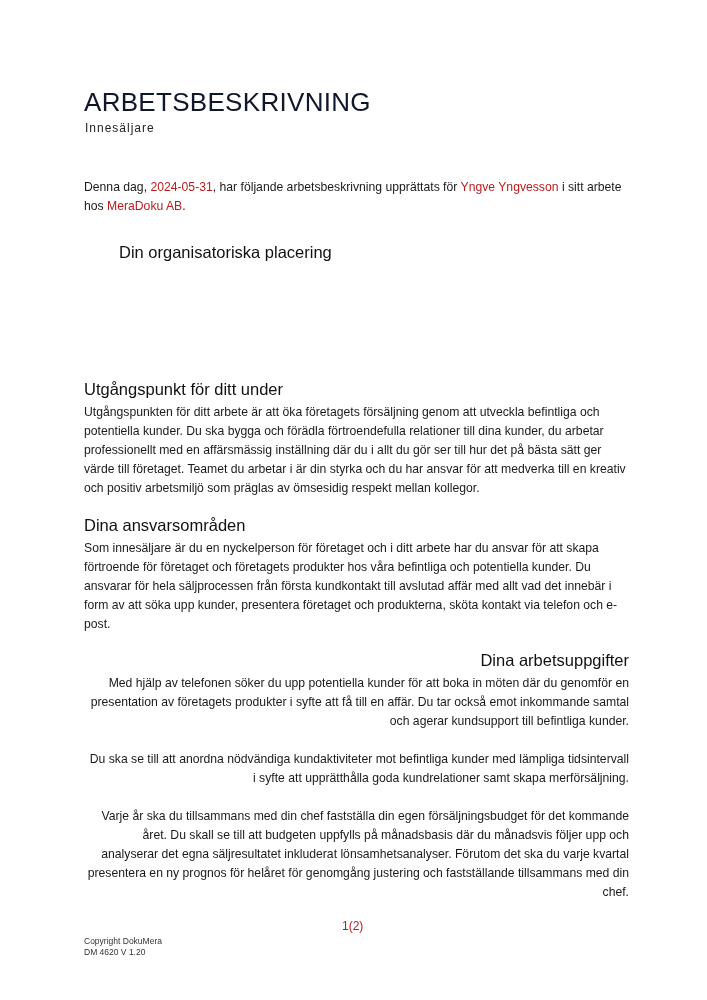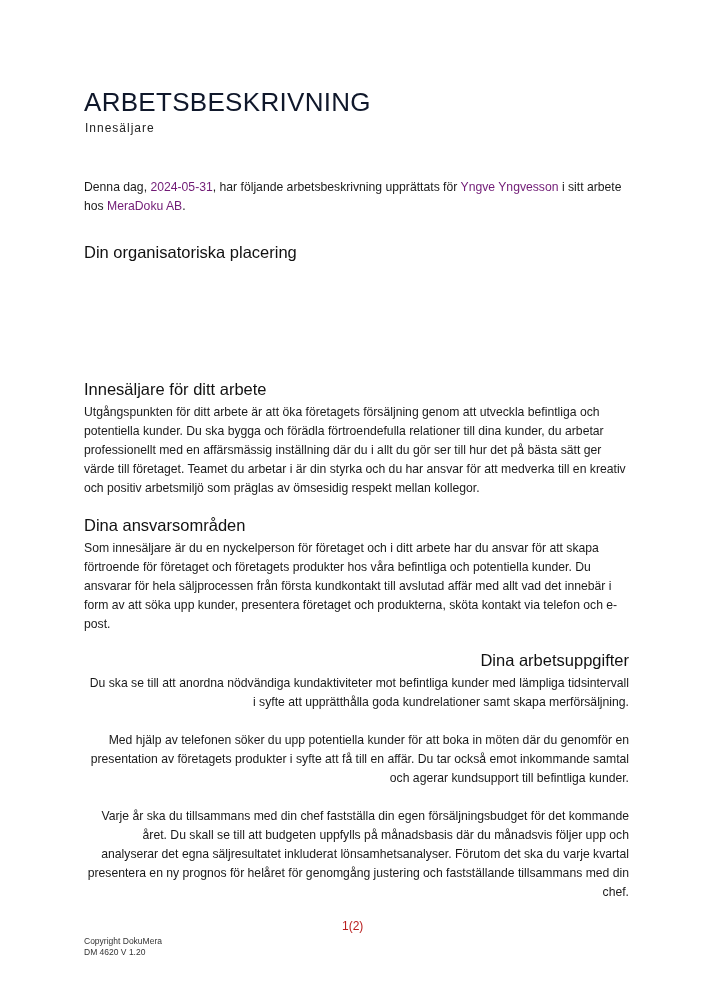--- a/index.html
+++ b/index.html
@@ -4,59 +4,59 @@
 <style>
   html, body { margin: 0; padding: 0; background: #ffffff; }
   body { width: 707px; height: 1000px; position: relative; overflow: hidden;
          font-family: "Liberation Sans", "DejaVu Sans", sans-serif; color: #1a1a1a; }
   .page { position: absolute; left: 0; top: 0; width: 707px; height: 1000px; }
   .title { position: absolute; left: 84px; top: 86px; font-size: 26px; letter-spacing: 0.3px; color: #0f172a; font-weight: normal; margin: 0; line-height: 32px; }
   .subtitle { position: absolute; left: 85px; top: 121px; font-size: 12px; letter-spacing: 1px; color: #222; line-height: 14px; }
   .block { position: absolute; left: 84px; width: 545px; }
   .para { font-size: 12.2px; line-height: 19px; margin: 0; color: #1a1a1a; }
   .h2 { font-size: 16.5px; line-height: 20px; margin: 0 0 4px 0; font-weight: normal; color: #111; }
-  .red { color: #701a75; }
+  .red { color: #b91c1c; }
   .pagenum { position: absolute; left: 342px; top: 919px; font-size: 12px; color: #b91c1c; }
   .footer { position: absolute; left: 84px; top: 936px; font-size: 8.5px; line-height: 11px; color: #333; }
 </style>
 </head>
 <body>
 
 <div class="page">
 
   <h1 class="title">ARBETSBESKRIVNING</h1>
   <div class="subtitle">Innesäljare</div>
 
   <div class="block" style="top:178px;">
     <p class="para">
       <span>Denna dag, </span><span class="red">2024-05-31</span><span>, har följande arbetsbeskrivning upprättats för </span><span class="red">Yngve Yngvesson</span><span> i sitt arbete hos </span><span class="red">MeraDoku AB</span><span>.</span>
     </p>
   </div>
 
-  <div class="block" style="top:242px;">
+  <div class="block" style="top:242px;margin-left:35px;">
     <h2 class="h2">Din organisatoriska placering</h2>
   </div>
 
   <div class="block" style="top:313px;">
   </div>
 
   <div class="block" style="top:379px;">
-    <h2 class="h2">Innesäljare för ditt arbete</h2>
+    <h2 class="h2">Utgångspunkt för ditt under</h2>
     <p class="para">Utgångspunkten för ditt arbete är att öka företagets försäljning genom att utveckla befintliga och potentiella kunder. Du ska bygga och förädla förtroendefulla relationer till dina kunder, du arbetar professionellt med en affärsmässig inställning där du i allt du gör ser till hur det på bästa sätt ger värde till företaget. Teamet du arbetar i är din styrka och du har ansvar för att medverka till en kreativ och positiv arbetsmiljö som präglas av ömsesidig respekt mellan kollegor.</p>
   </div>
 
   <div class="block" style="top:515px;">
     <h2 class="h2">Dina ansvarsområden</h2>
     <p class="para">Som innesäljare är du en nyckelperson för företaget och i ditt arbete har du ansvar för att skapa förtroende för företaget och företagets produkter hos våra befintliga och potentiella kunder. Du ansvarar för hela säljprocessen från första kundkontakt till avslutad affär med allt vad det innebär i form av att söka upp kunder, presentera företaget och produkterna, sköta kontakt via telefon och e-post.</p>
   </div>
 
   <div class="block" style="top:650px;text-align:right;">
     <h2 class="h2">Dina arbetsuppgifter</h2>
+    <p class="para" style="margin-bottom:19px;">Med hjälp av telefonen söker du upp potentiella kunder för att boka in möten där du genomför en presentation av företagets produkter i syfte att få till en affär. Du tar också emot inkommande samtal och agerar kundsupport till befintliga kunder.</p>
     <p class="para" style="margin-bottom:19px;">Du ska se till att anordna nödvändiga kundaktiviteter mot befintliga kunder med lämpliga tidsintervall i syfte att upprätthålla goda kundrelationer samt skapa merförsäljning.</p>
-    <p class="para" style="margin-bottom:19px;">Med hjälp av telefonen söker du upp potentiella kunder för att boka in möten där du genomför en presentation av företagets produkter i syfte att få till en affär. Du tar också emot inkommande samtal och agerar kundsupport till befintliga kunder.</p>
     <p class="para">Varje år ska du tillsammans med din chef fastställa din egen försäljningsbudget för det kommande året. Du skall se till att budgeten uppfylls på månadsbasis där du månadsvis följer upp och analyserar det egna säljresultatet inkluderat lönsamhetsanalyser. Förutom det ska du varje kvartal presentera en ny prognos för helåret för genomgång justering och fastställande tillsammans med din chef.</p>
   </div>
 
   <div class="pagenum">1(2)</div>
   <div class="footer">
     <div>Copyright DokuMera</div>
     <div>DM 4620 V 1.20</div>
   </div>
 
 </div>

